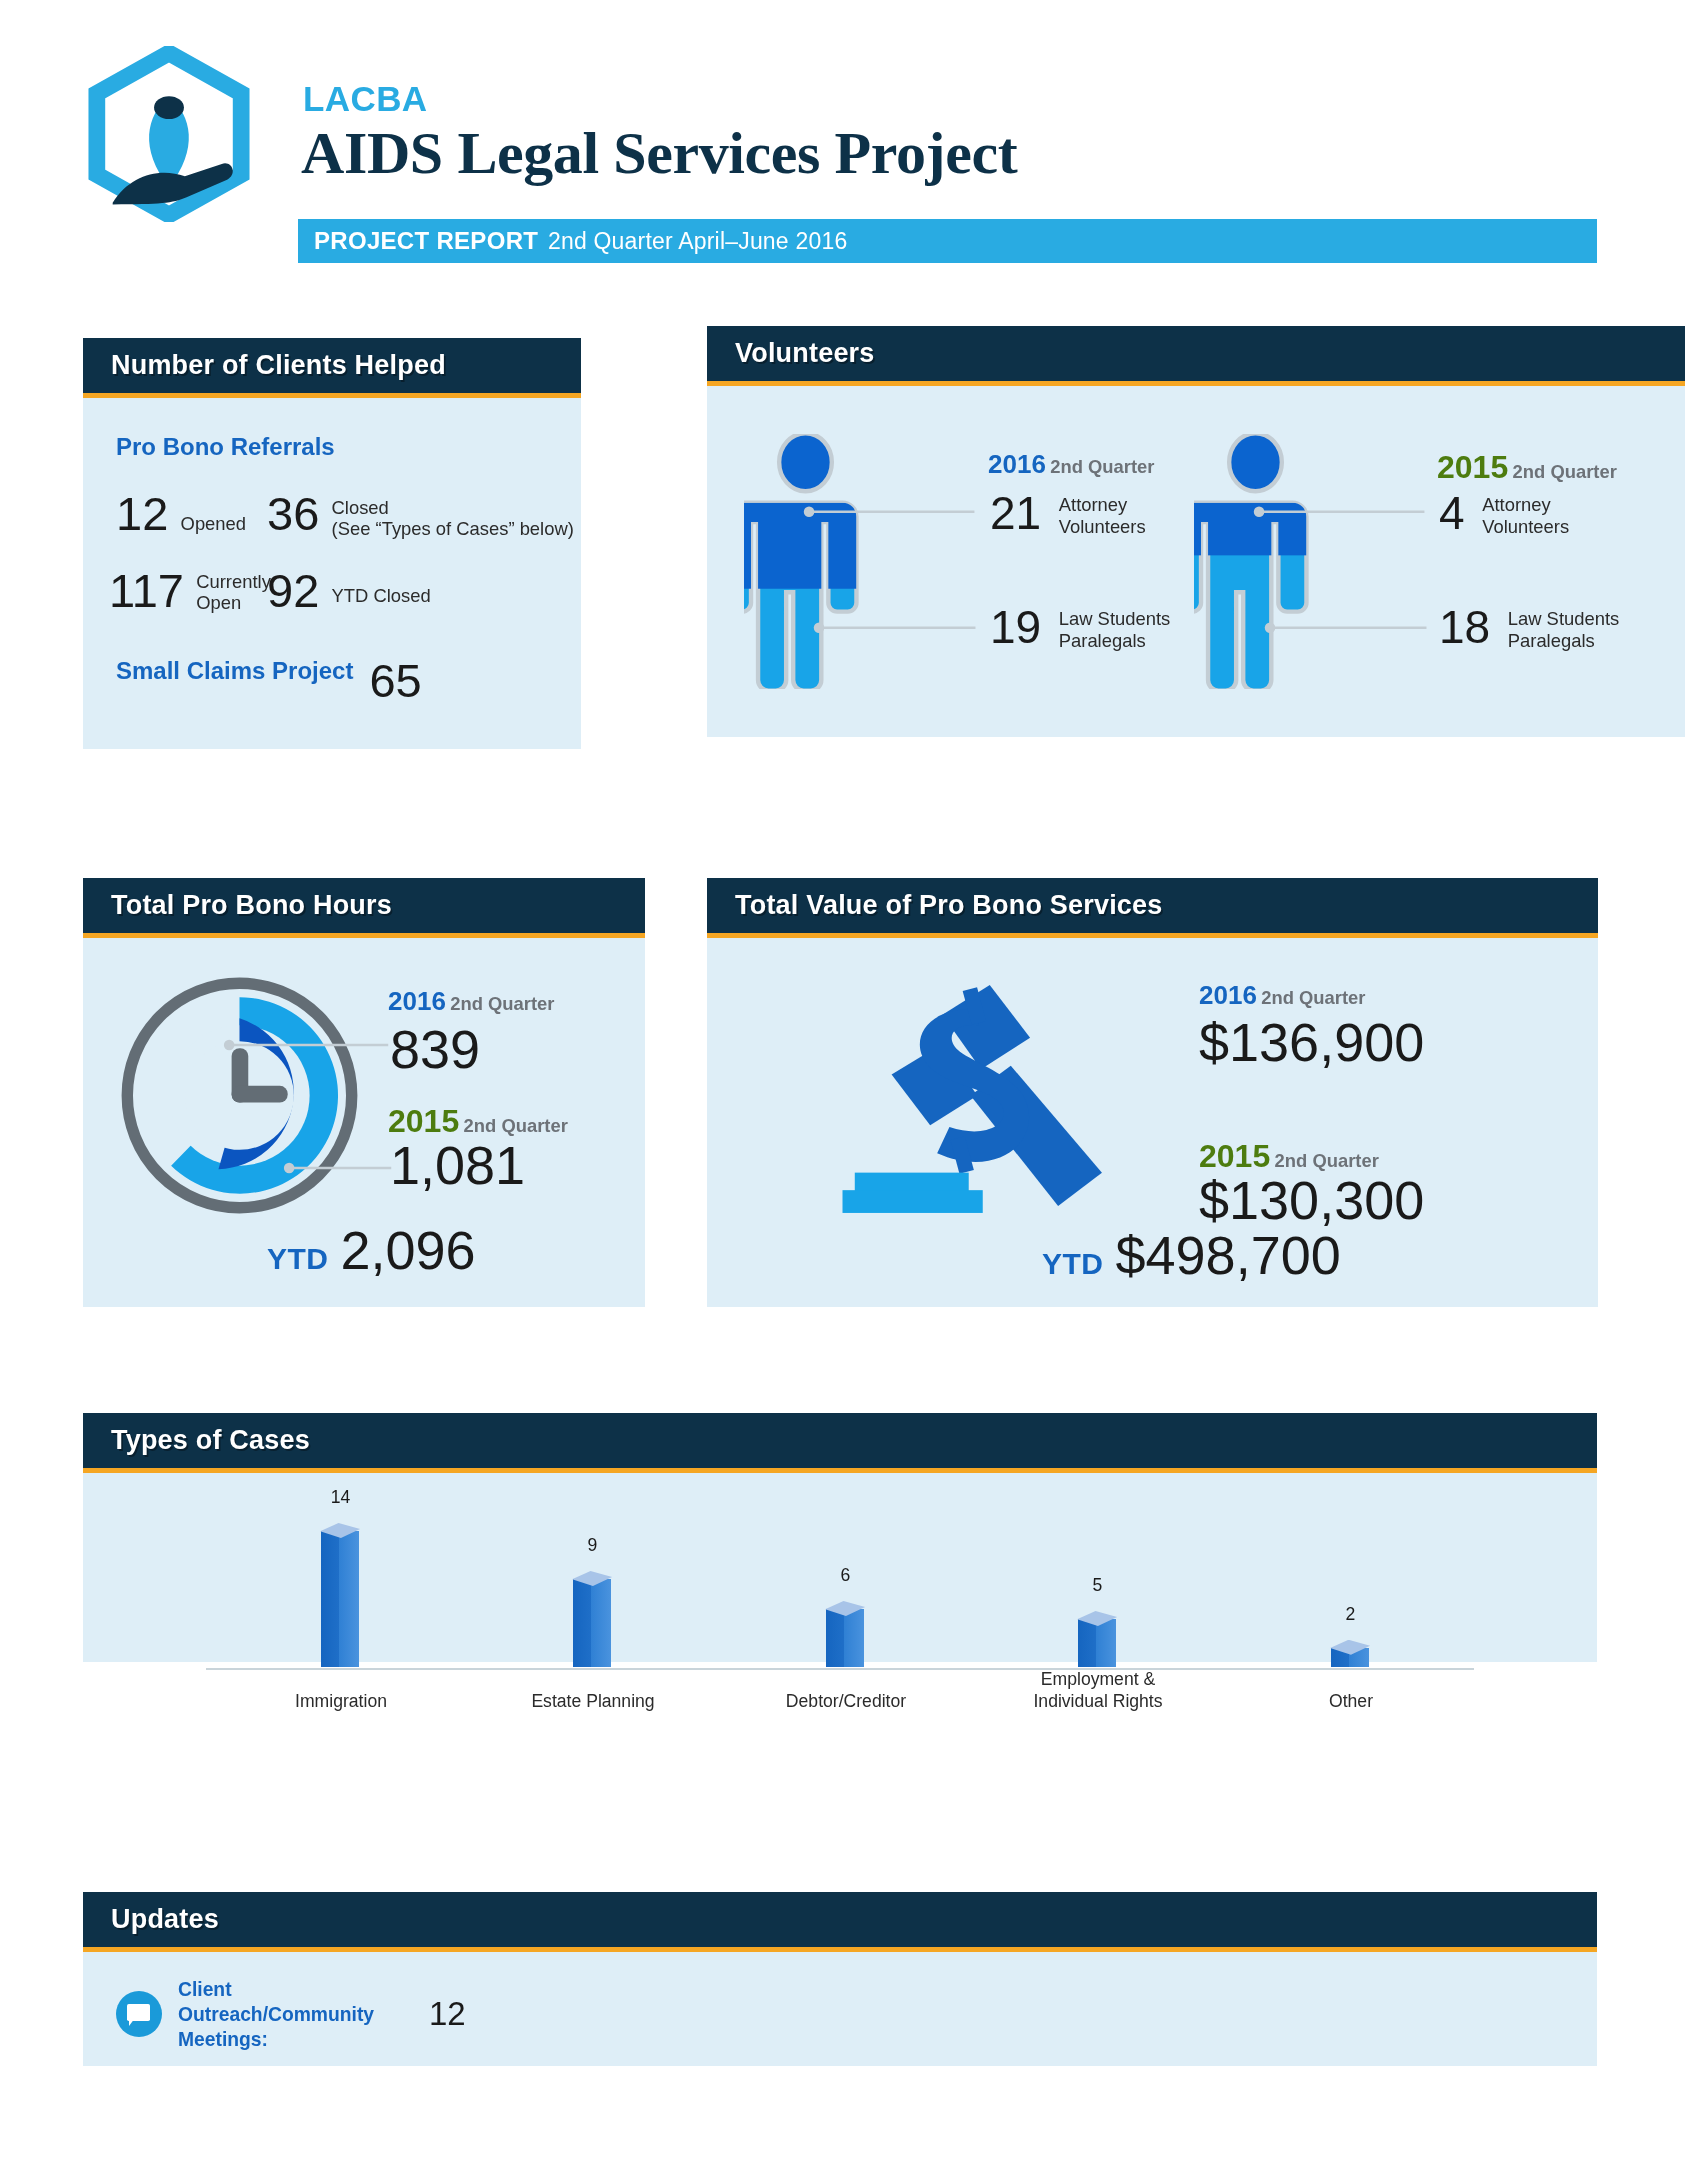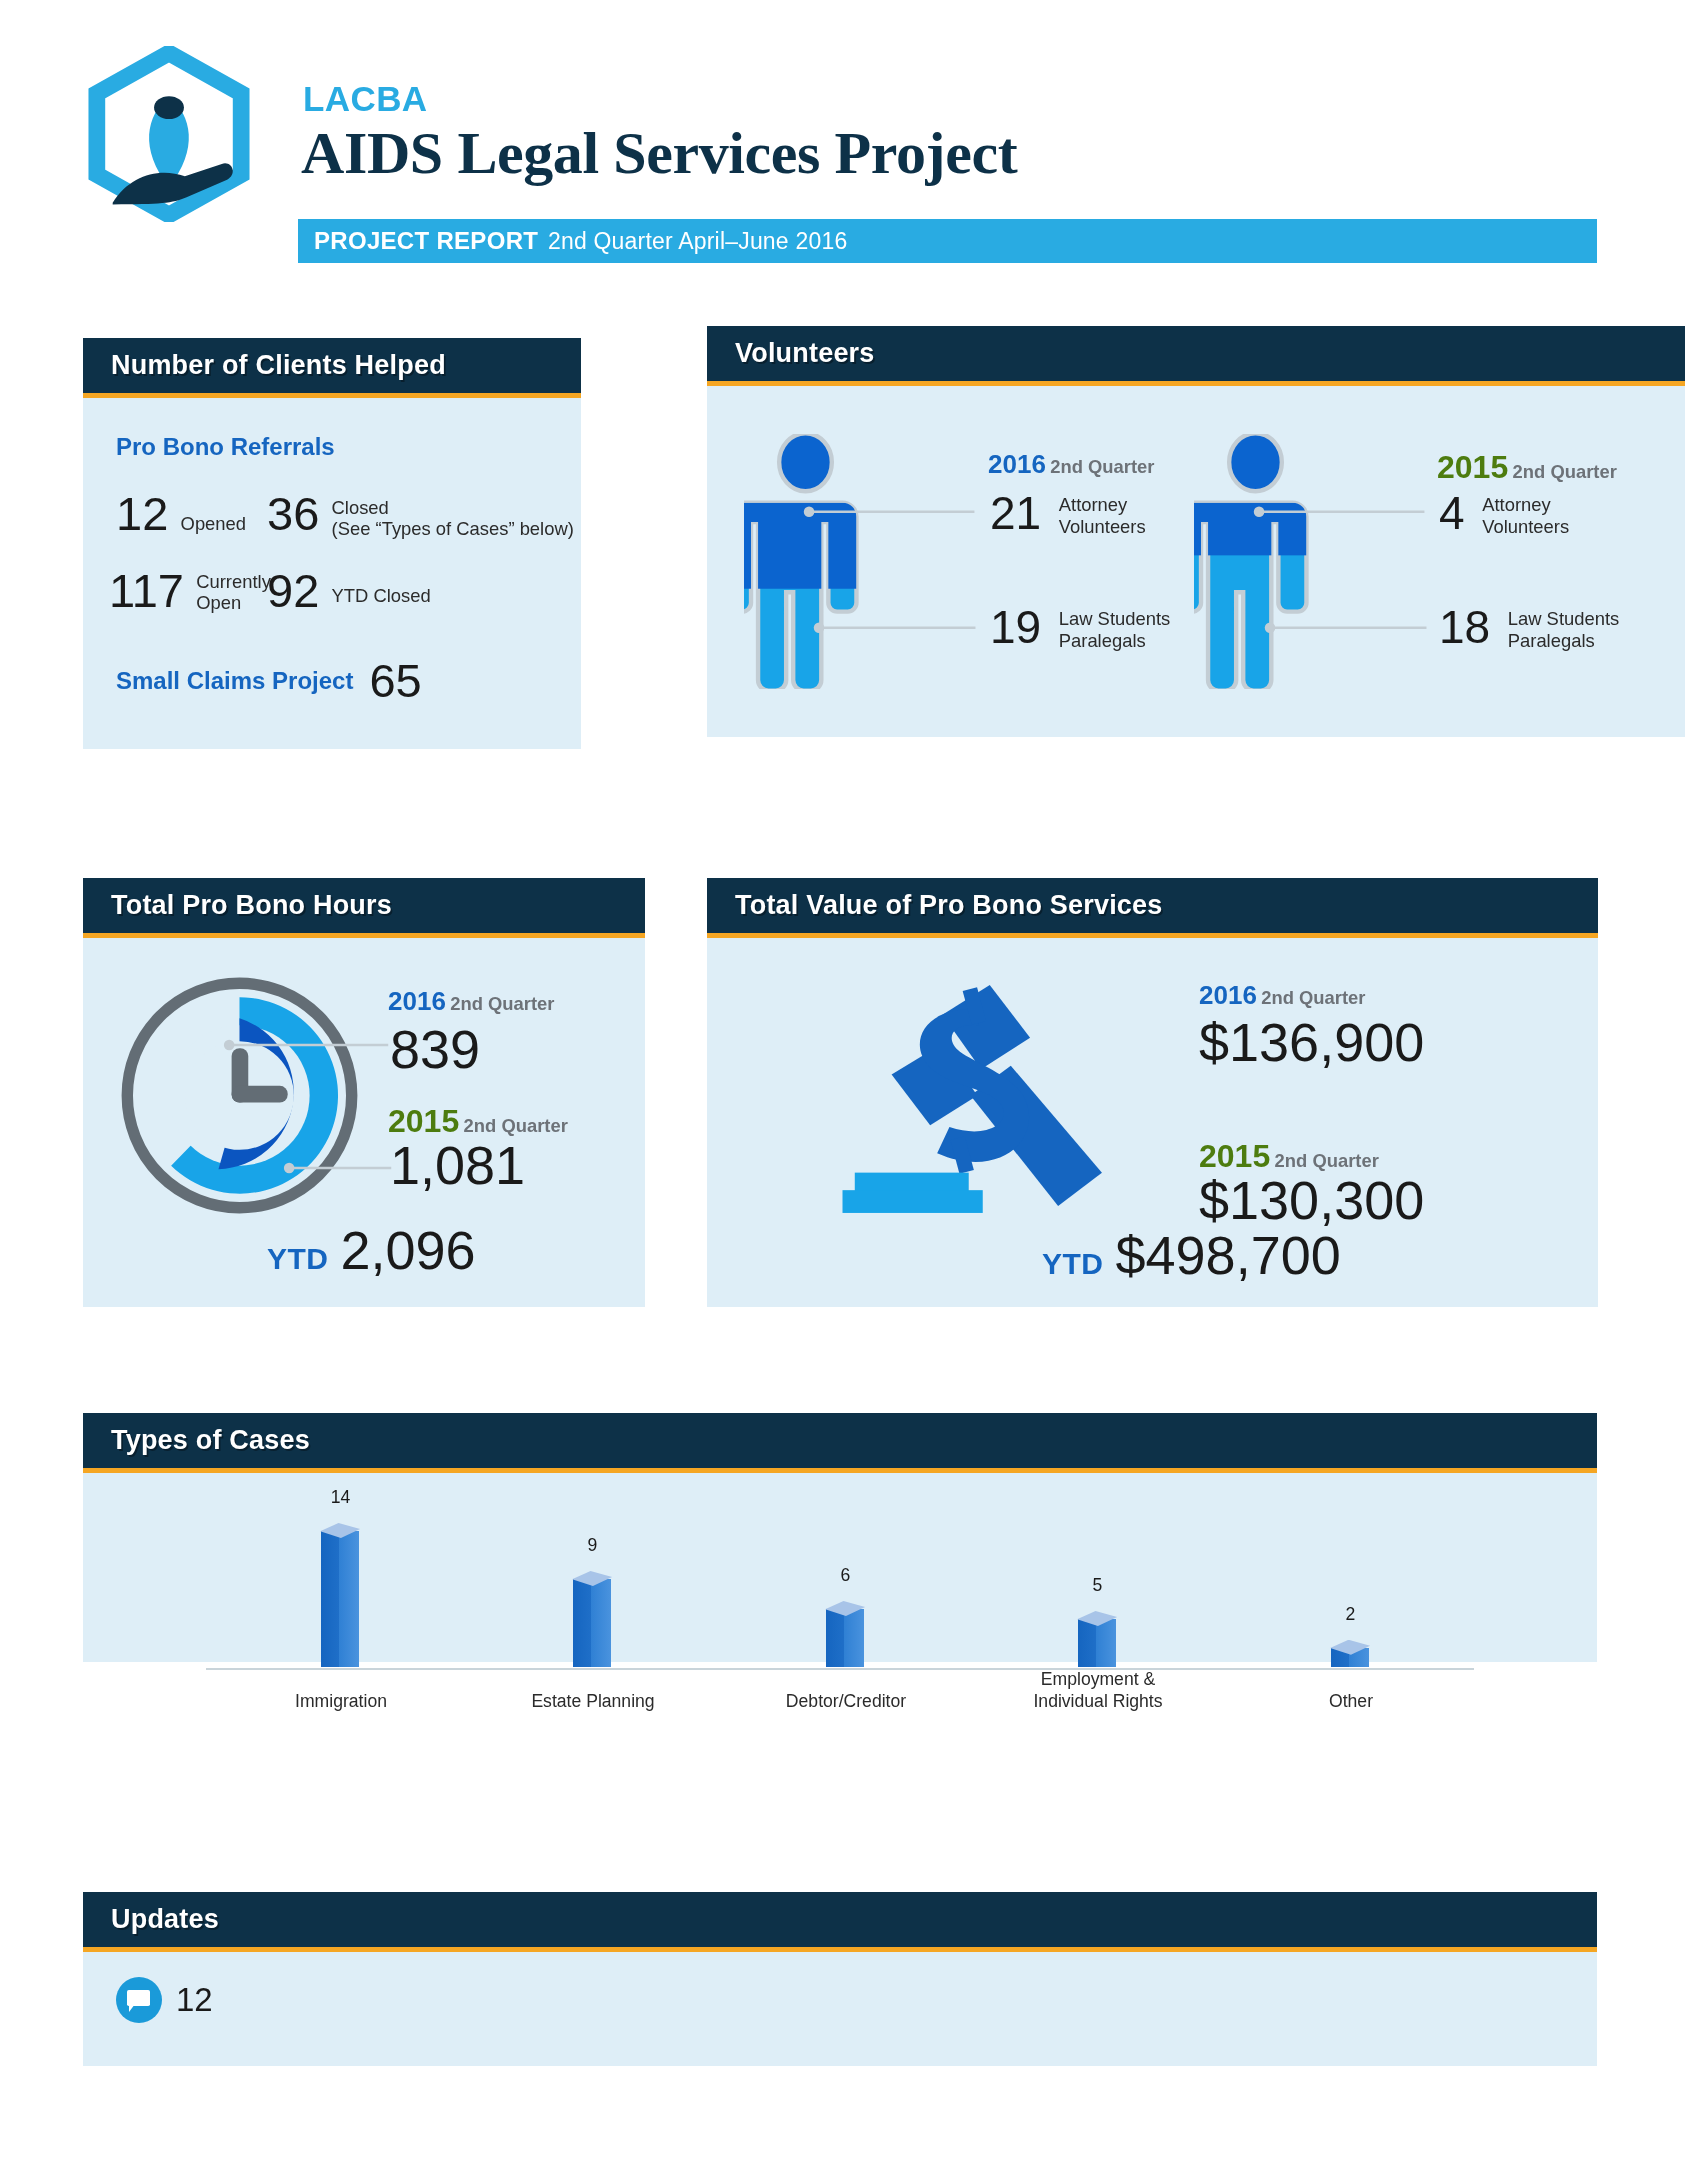--- a/index.html
+++ b/index.html
@@ -154,21 +154,21 @@
         <span style="margin-left:12.3px; padding-top:3.5px;">
           <span class="stat-lbl" style="display:block;">Currently</span>
           <span class="stat-lbl" style="display:block;">Open</span>
         </span>
       </div>
       <div class="abs" style="left:184px; top:169px; display:flex; align-items:flex-start;">
         <span class="stat-big">92</span>
         <span class="stat-lbl" style="margin-left:12.3px; padding-top:17.6px;">YTD Closed</span>
       </div>
 
-      <div class="abs" style="left:33px; top:259px; display:flex; align-items:center;">
+      <div class="abs" style="left:33px; top:259px; display:flex; align-items:flex-start;">
         <span class="sub-head">Small Claims Project</span>
         <span class="stat-big" style="margin-left:16px;">65</span>
       </div>
     </div>
   </div>
 
   <div class="panel" id="p-vol">
     <div class="panel-head">
       <span class="panel-head-title">Volunteers</span>
     </div>
@@ -426,19 +426,23 @@
     </div>
   </div>
 
   <div class="panel" id="p-updates">
     <div class="panel-head">
       <span class="panel-head-title">Updates</span>
     </div>
     <div class="panel-body">
       <div class="upd-row">
         <span class="upd-icon"></span>
+        <span class="upd-label">
+          <span style="display:block;">Client Outreach/Community</span>
+          <span style="display:block;">Meetings:</span>
+        </span>
         <span class="upd-num">12</span>
       </div>
     </div>
   </div>
 
 </div>
 
 
 </body></html>

